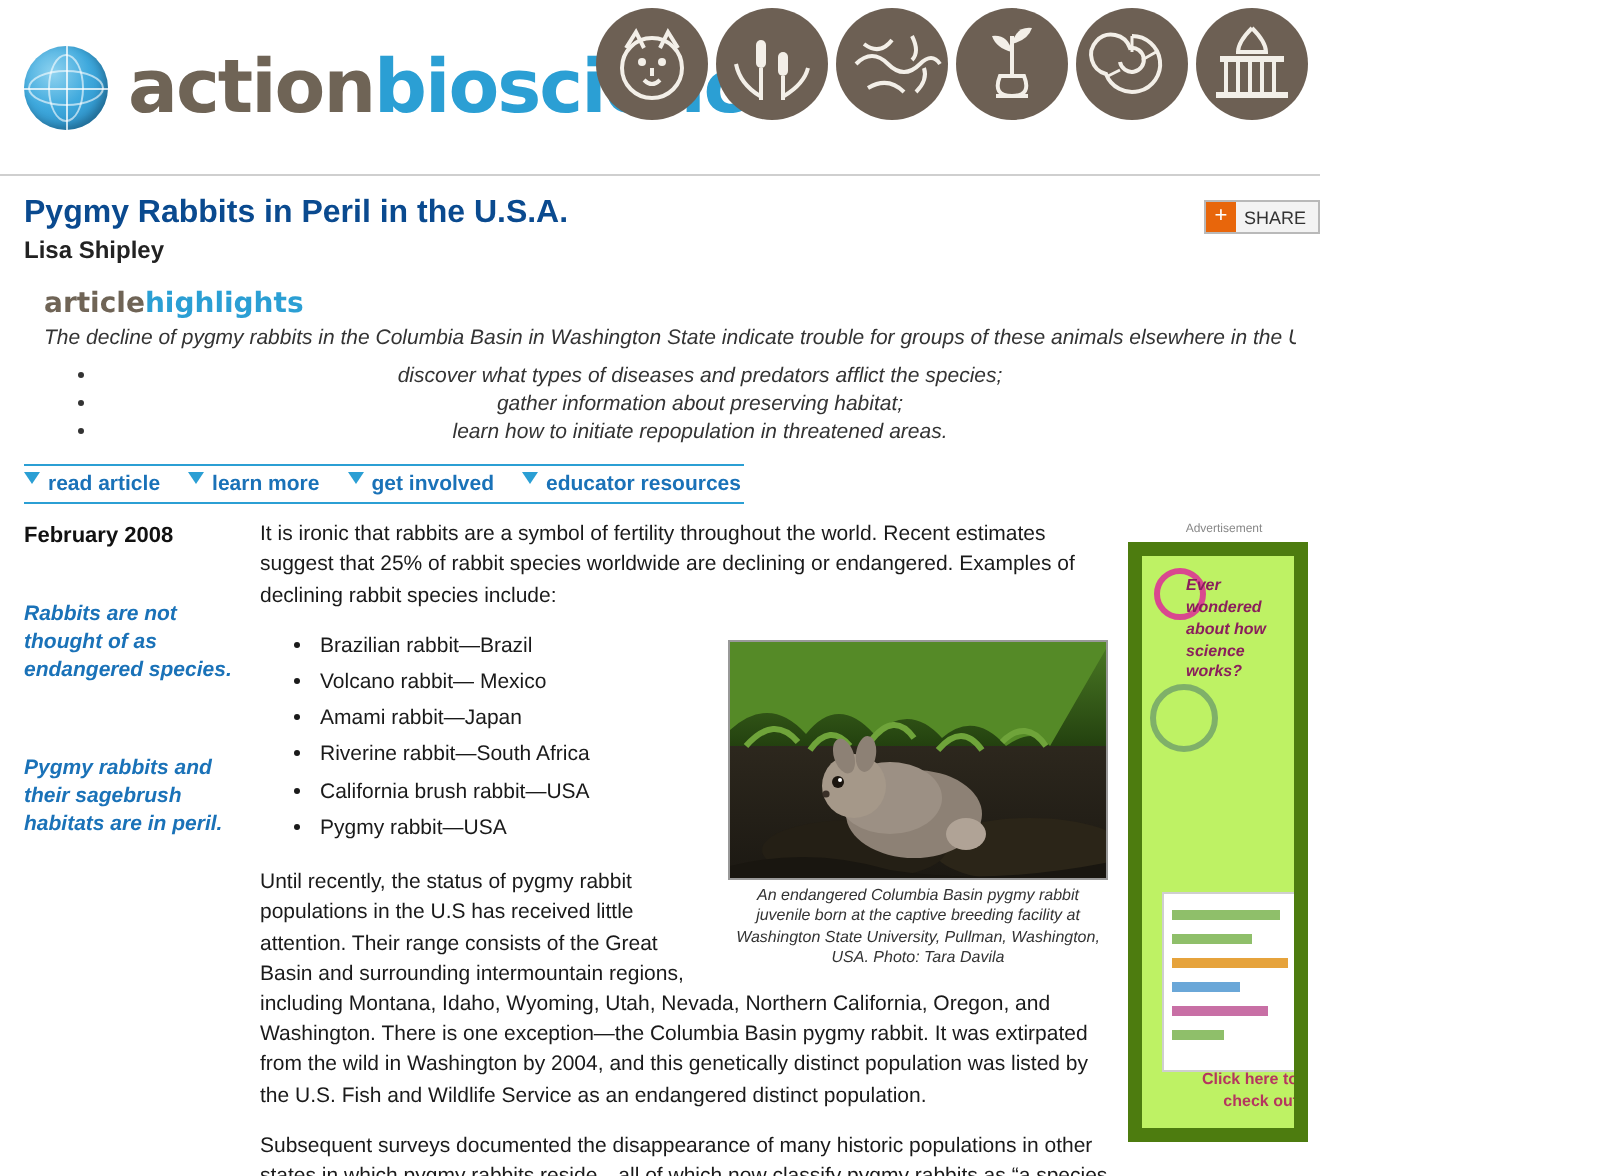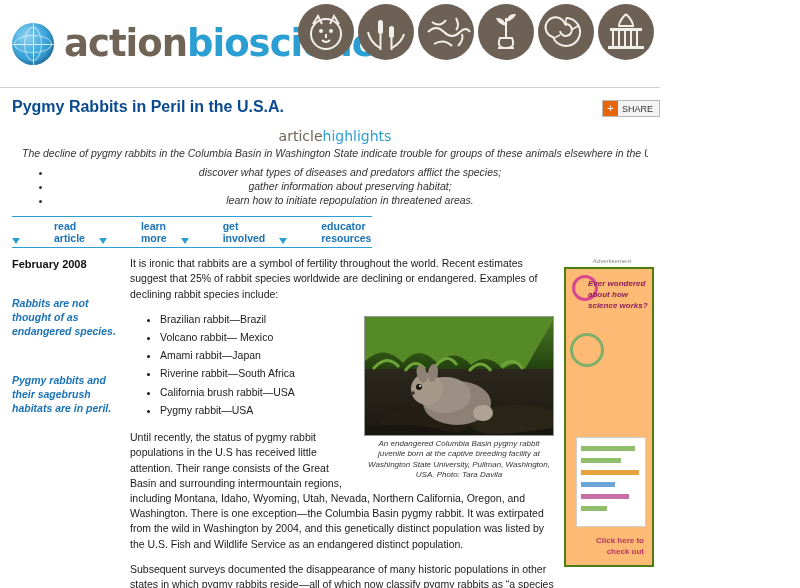--- a/index.html
+++ b/index.html
@@ -117,23 +117,22 @@
     text-align: center;
     margin-right: 4px;
   }
 
   
   .highlights {
     margin: 12px 12px 0 22px;
   }
   .hl-head {
     font-size: 14px;
-    font-weight: normal;
+    font-weight: bold;
     font-family: "DejaVu Sans", sans-serif;
-    text-align: center;
   }
   .hl-head .a { color: #6f6456; }
   .hl-head .b { color: #2b9fd4; }
   .hl-sub {
     font-size: 10.5px;
     color: #333;
     font-style: italic;
     margin-top: 3px;
     line-height: 1.25;
     white-space: nowrap;
@@ -154,26 +153,25 @@
     width: 360px;
     border-top: 1px solid #2b9fd4;
     border-bottom: 1px solid #2b9fd4;
     display: flex;
     align-items: center;
     gap: 14px;
     padding: 3px 0;
   }
   .navitem {
     display: flex;
-    align-items: flex-end;
+    align-items: flex-start;
     font-size: 10.5px;
     font-weight: bold;
     color: #1a72b8;
     cursor: pointer;
-    gap: 30px;
   }
   .caret {
     width: 0; height: 0;
     border-left: 4px solid transparent;
     border-right: 4px solid transparent;
     border-top: 6px solid #2b9fd4;
     margin-right: 4px;
   }
 
   
@@ -245,22 +243,22 @@
   }
   .ad-label {
     font-size: 6px;
     color: #888;
     text-align: center;
     margin-bottom: 3px;
   }
   .ad {
     width: 90px;
     height: 300px;
-    background: #fdba74;
-    border: 2px solid #4d7c0f;
+    background: #bef264;
+    border: 7px solid #4d7c0f;
     position: relative;
     overflow: hidden;
     font-size: 7px;
   }
   .ad .adtext1 {
     position: absolute; left: 22px; top: 10px;
     color: #8a1f5c; font-weight: bold; line-height: 1.35;
     font-style: italic; font-size: 8px;
   }
   .ad .ring {
@@ -349,20 +347,21 @@
           <rect x="12" y="24" width="32" height="3" fill="#f3efe8"></rect>
           <path d="M15 27 L15 42 M21 27 L21 42 M27 27 L27 42 M33 27 L33 42 M39 27 L39 42" stroke="#f3efe8" stroke-width="2"></path>
           <rect x="10" y="42" width="36" height="3" fill="#f3efe8"></rect>
         </svg>
       </div>
     </div>
   </div>
 
   <div class="title-block">
     <h1 class="page-title">Pygmy Rabbits in Peril in the U.S.A.</h1>
+    <p class="byline">Lisa Shipley</p>
     <div class="share-btn">
       <span class="sq">+</span>
       <span>SHARE</span>
     </div>
   </div>
 
   <div class="highlights">
     <div class="hl-head">
       <span class="a">article</span><span class="b">highlights</span>
     </div>

